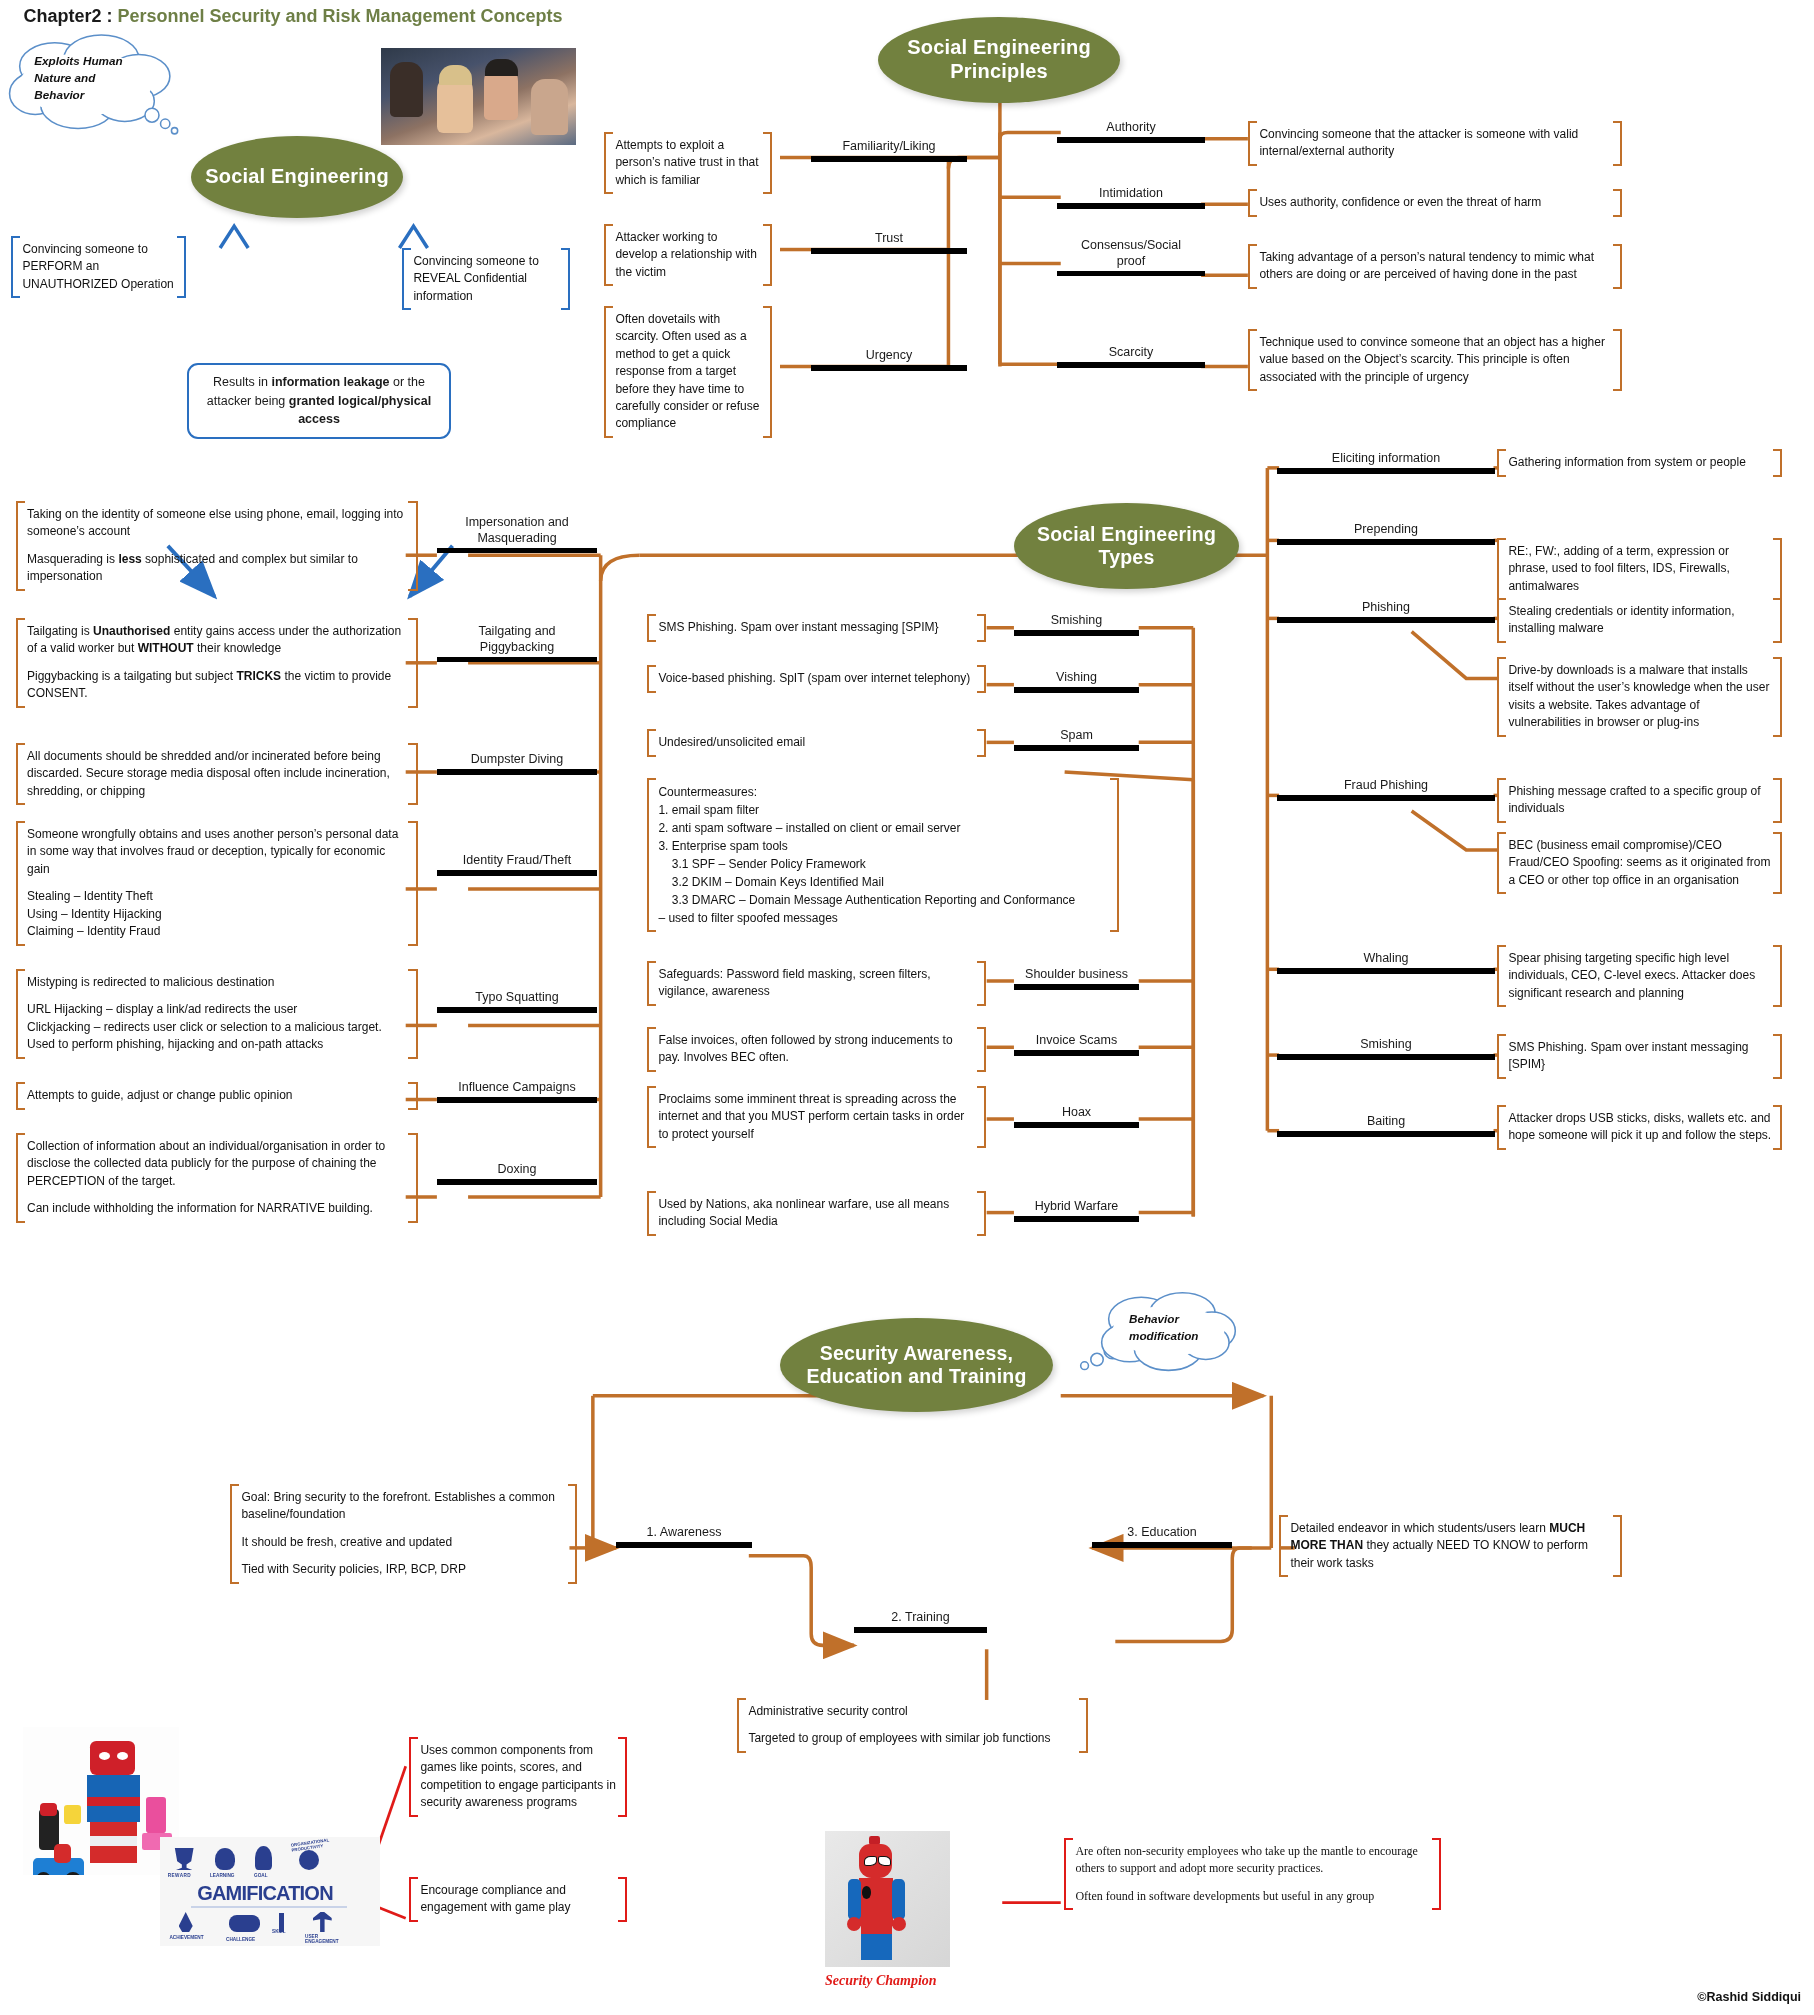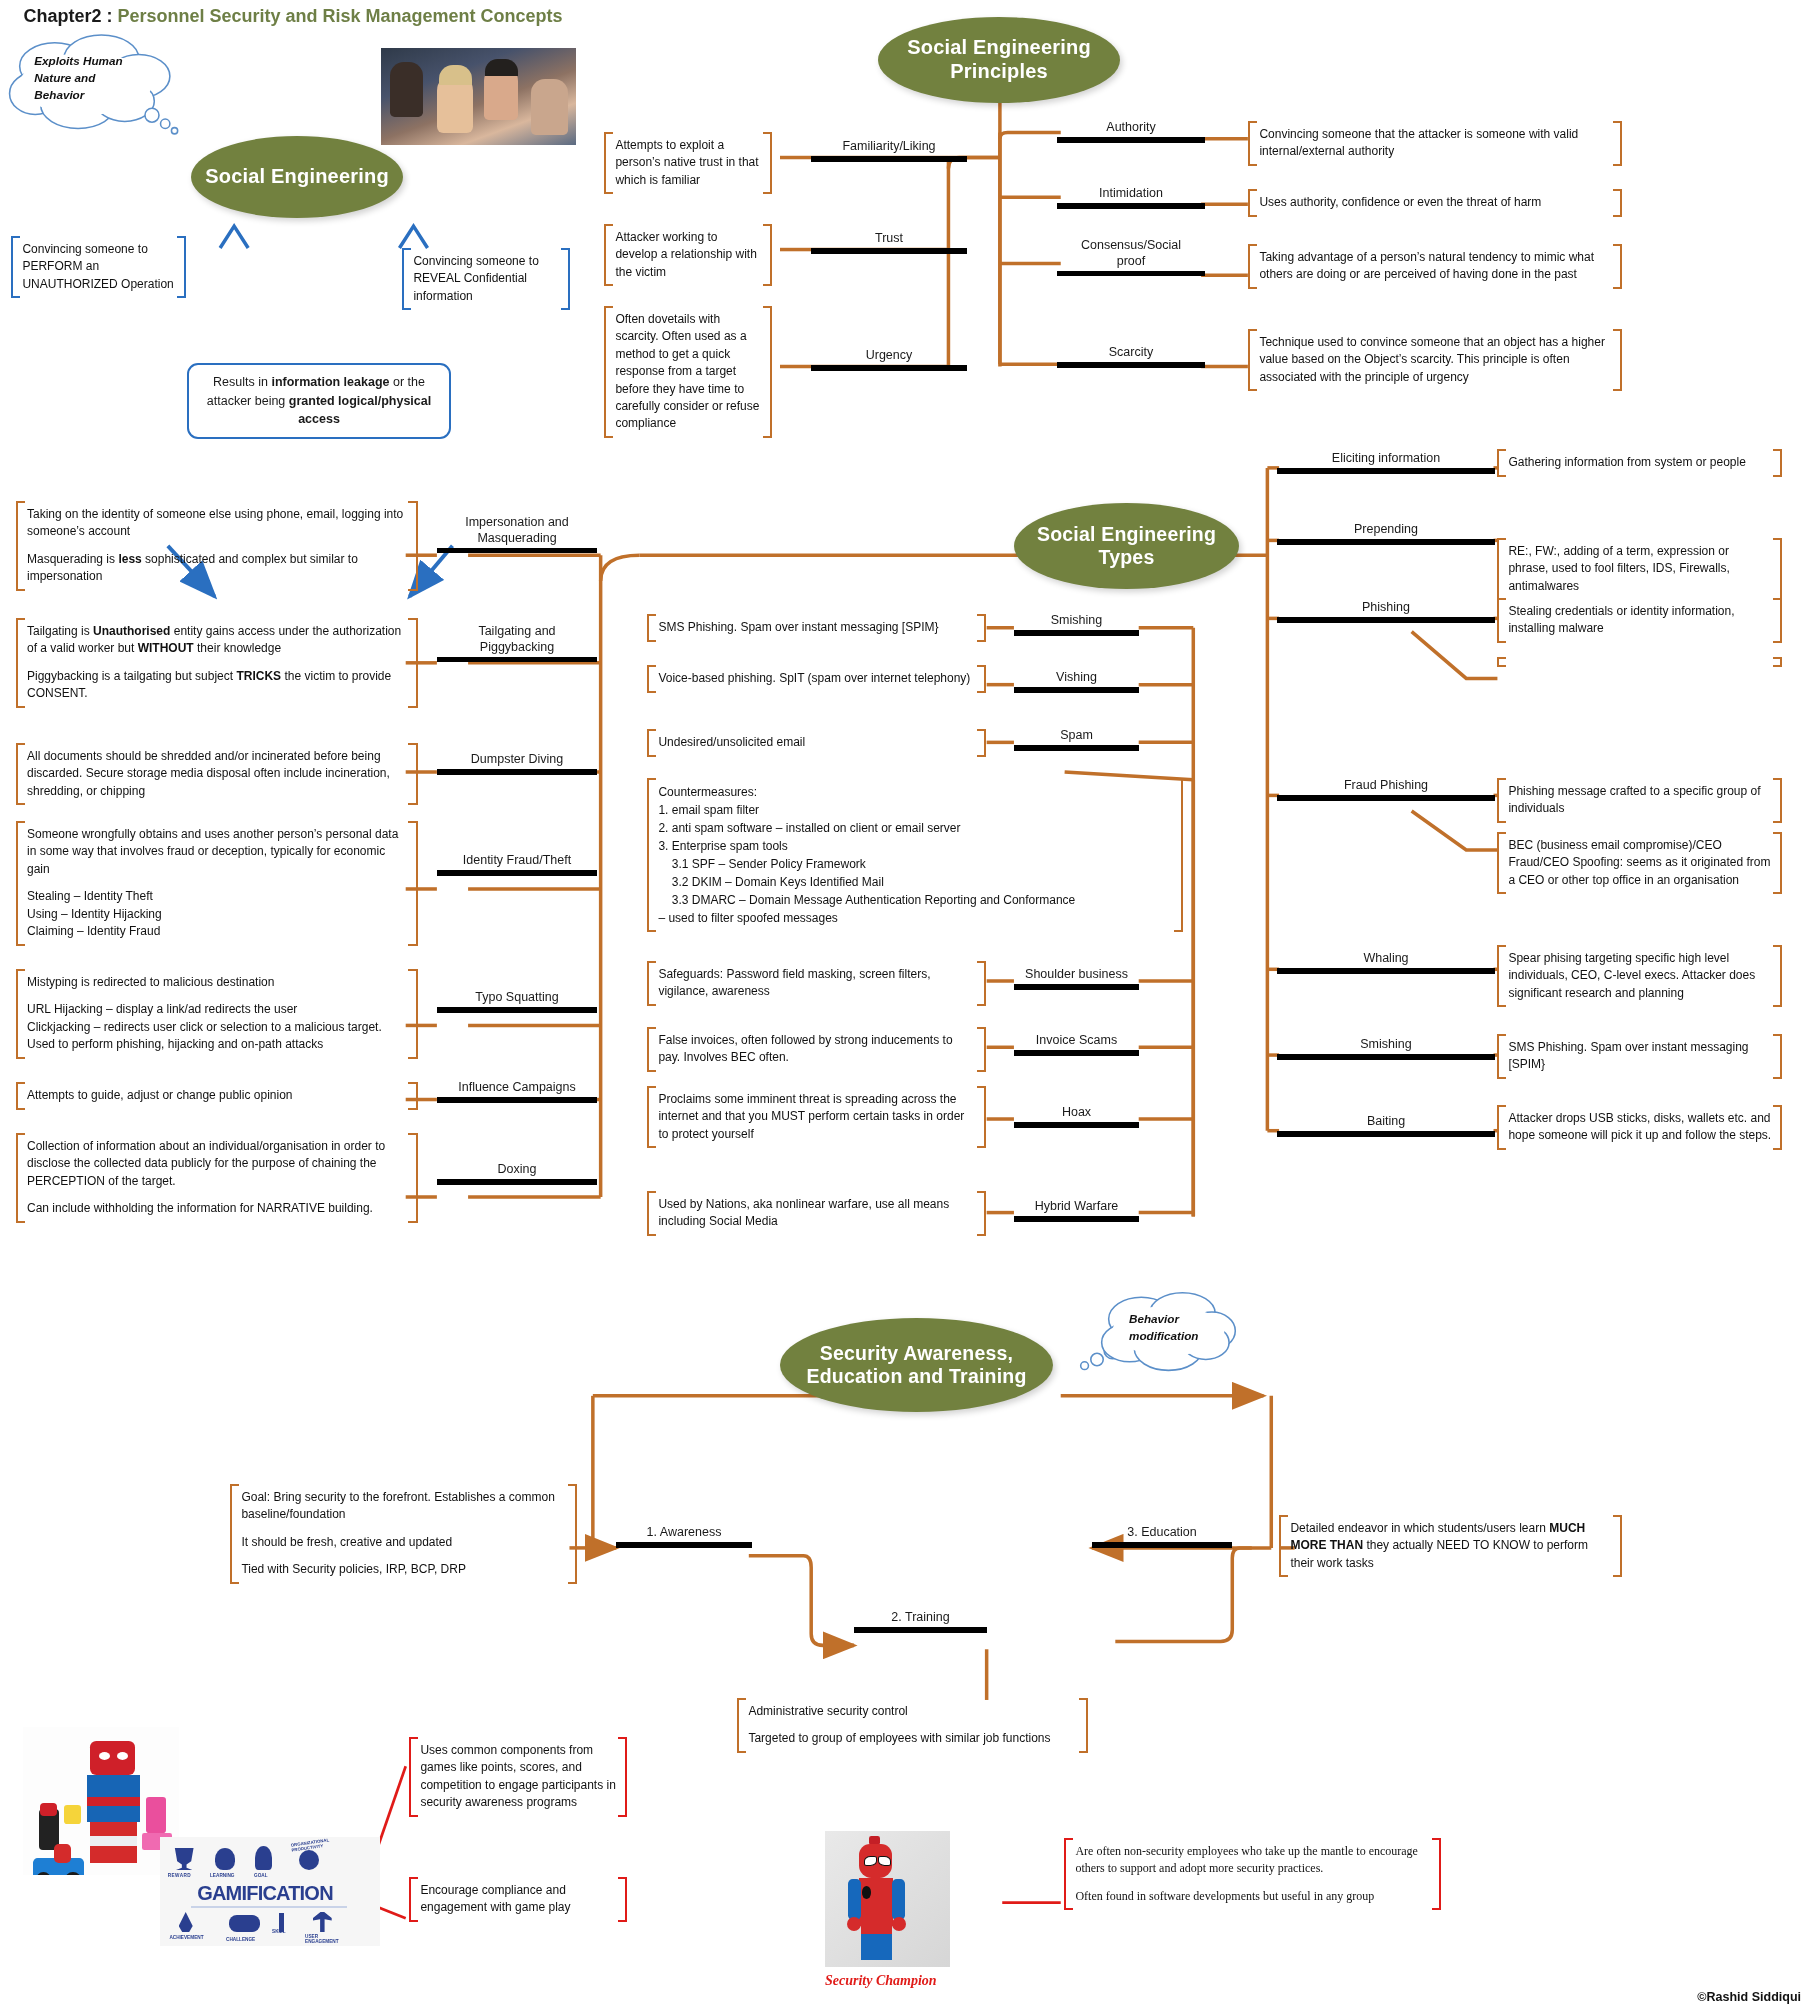--- a/index.html
+++ b/index.html
@@ -510,21 +510,21 @@
   <div class="brk orange" style="left:647px;top:731px;width:339px;">
     <span class="rtop"></span>
       <span class="rbot"></span>
     <p>Undesired/unsolicited email</p>
   </div>
   <div class="node" style="left:1014px;top:728px;width:125px;">
     <div class="lbl">Spam</div>
     <div class="bar"></div>
   </div>
 
-  <div class="brk orange" style="left:647px;top:780px;width:536px;">
+  <div class="brk orange" style="left:647px;top:780px;width:472px;">
     <span class="rtop"></span>
       <span class="rbot"></span>
     <p style="line-height:1.5;">
       <span>Countermeasures:</span><br>
       <span>1. email spam filter</span><br>
       <span>2. anti spam software – installed on client or email server</span><br>
       <span>3. Enterprise spam tools</span><br>
       <span style="white-space:pre">    3.1 SPF – Sender Policy Framework</span><br>
       <span style="white-space:pre">    3.2 DKIM – Domain Keys Identified Mail</span><br>
       <span style="white-space:pre">    3.3 DMARC – Domain Message Authentication Reporting and Conformance</span><br>
@@ -598,20 +598,21 @@
   </div>
   <div class="brk orange" style="left:1497px;top:600px;width:285px;">
     <span class="rtop"></span>
       <span class="rbot"></span>
     <p>Stealing credentials or identity information, installing malware</p>
   </div>
 
   <div class="brk orange" style="left:1497px;top:659px;width:285px;">
     <span class="rtop"></span>
       <span class="rbot"></span>
+    <p>Drive-by downloads is a malware that installs itself without the user’s knowledge when the user visits a website. Takes advantage of vulnerabilities in browser or plug-ins</p>
   </div>
 
   <div class="node" style="left:1277px;top:778px;width:218px;">
     <div class="lbl">Fraud Phishing</div>
     <div class="bar"></div>
   </div>
   <div class="brk orange" style="left:1497px;top:780px;width:285px;">
     <span class="rtop"></span>
       <span class="rbot"></span>
     <p>Phishing message crafted to a specific group of individuals</p>

